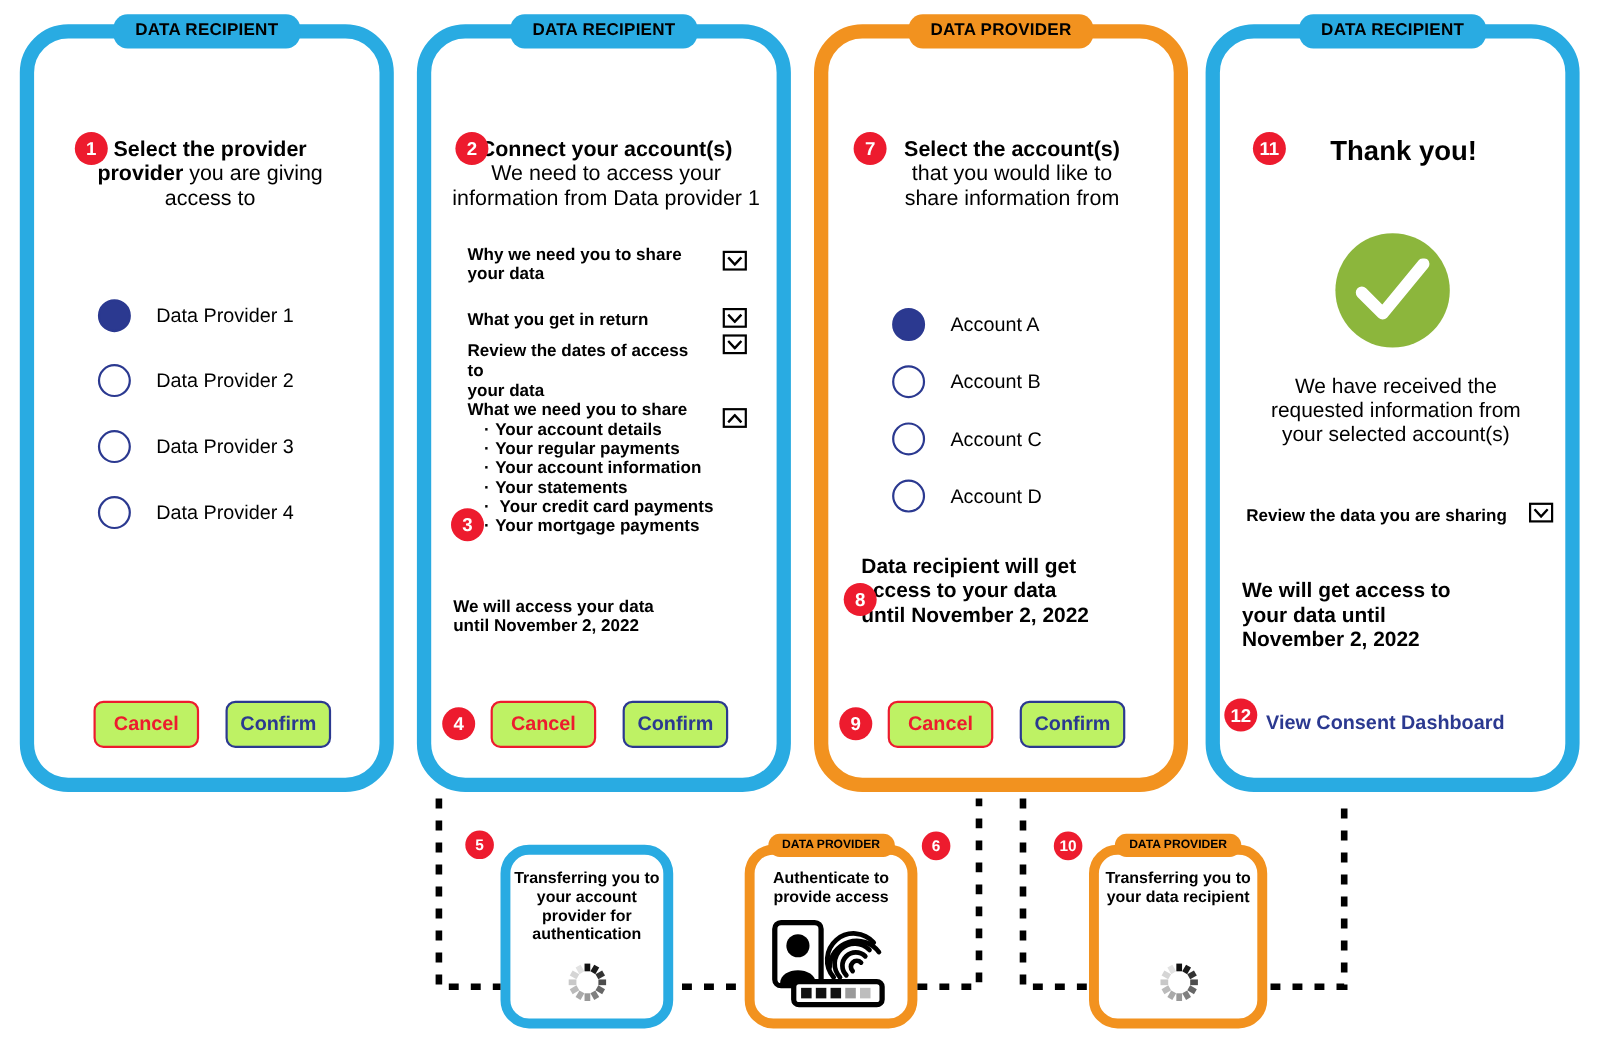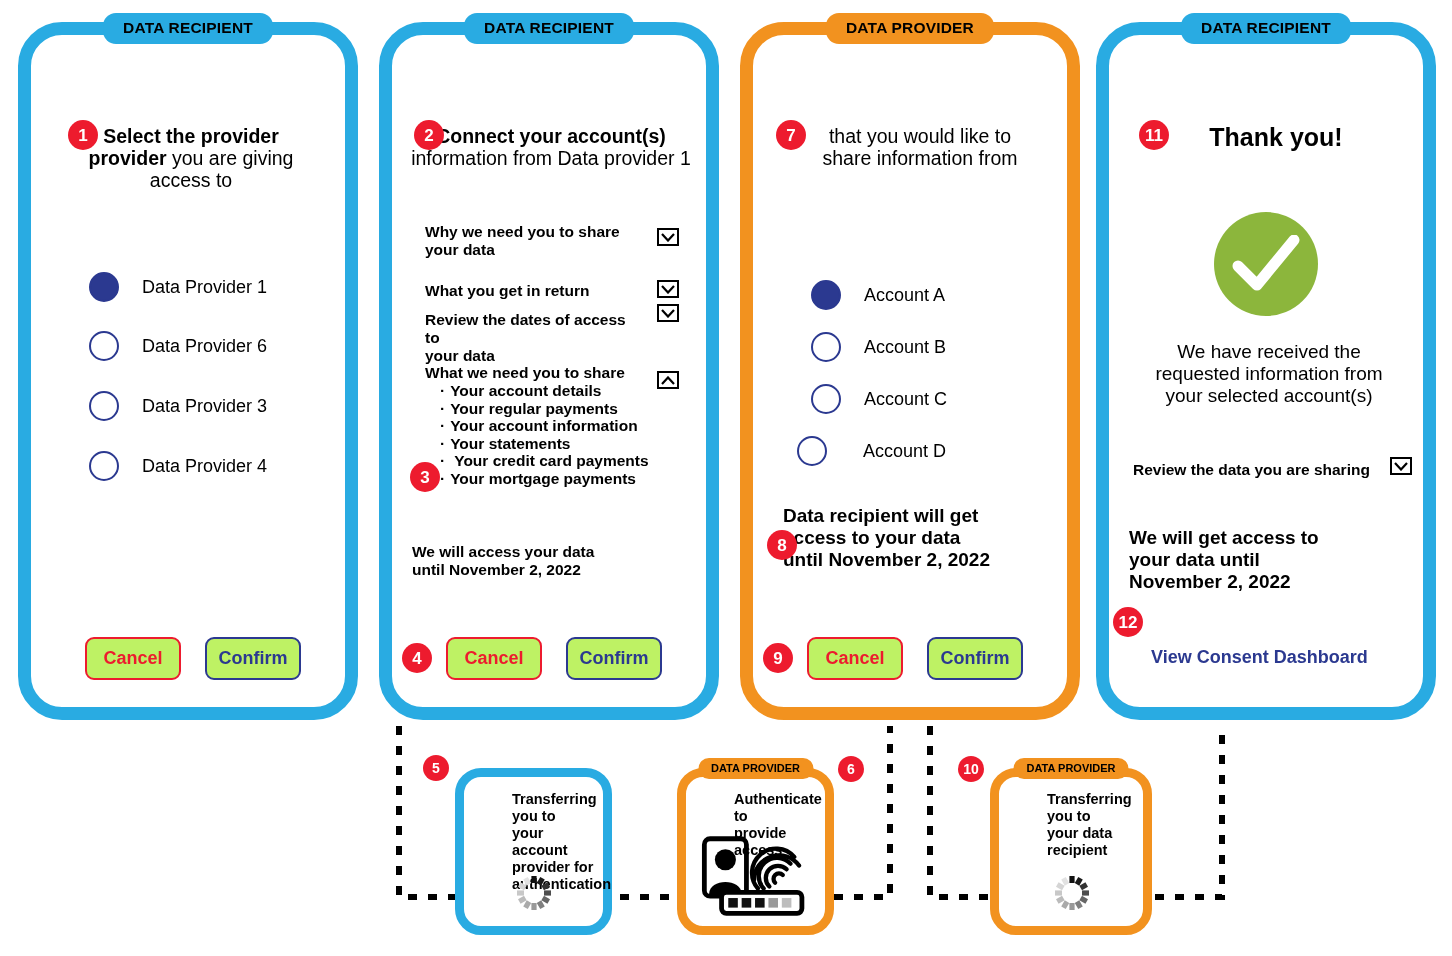--- a/index.html
+++ b/index.html
@@ -197,25 +197,25 @@
     font-size: 11px;
     font-weight: bold;
     color: #000;
     white-space: nowrap;
     z-index: 4;
   }
   .mini-tab.orange { background: #F2921F; }
   .mini-title {
     position: absolute;
     left: 0; right: 0;
+    text-align: center;
     font-size: 14.5px;
     font-weight: bold;
     line-height: 17px;
     color: #000;
-    margin-left: 48px;
   }
 
   
   .spinner {
     position: absolute;
     width: 44px;
     height: 44px;
   }
 
   
@@ -238,21 +238,21 @@
       <div><b>provider</b><span> you are giving</span></div>
       <div>access to</div>
     </div>
 
     <div class="radio-row" style="left:58px; top:237px;">
       <span class="radio on"></span>
       <span class="radio-label">Data Provider 1</span>
     </div>
     <div class="radio-row" style="left:58px; top:296px;">
       <span class="radio"></span>
-      <span class="radio-label">Data Provider 6</span>
+      <span class="radio-label">Data Provider 2</span>
     </div>
     <div class="radio-row" style="left:58px; top:356px;">
       <span class="radio"></span>
       <span class="radio-label">Data Provider 3</span>
     </div>
     <div class="radio-row" style="left:58px; top:416px;">
       <span class="radio"></span>
       <span class="radio-label">Data Provider 4</span>
     </div>
 
@@ -262,20 +262,21 @@
 </div>
 
 <div class="panel blue" style="left:379px; top:22px; width:340px; height:698px;">
   <div class="panel-inner">
     <div class="tab-pill blue">DATA RECIPIENT</div>
 
     <div class="badge" style="left:22px; top:85px;">2</div>
 
     <div class="heading" style="left:4px; top:90px; width:310px;">
       <div class="l1">Connect your account(s)</div>
+      <div>We need to access your</div>
       <div>information from Data provider 1</div>
     </div>
 
     <div class="acc-row" style="left:33px; top:188px; width:200px;">
       <div>Why we need you to share</div>
       <div>your data</div>
     </div>
     <div class="chev" style="left:265px; top:193px;">
       <svg width="14" height="9" viewBox="0 0 14 9">
           <polyline points="1,1 7,7.5 13,1" fill="none" stroke="#000" stroke-width="2.2"></polyline>
@@ -333,37 +334,38 @@
   </div>
 </div>
 
 <div class="panel orange" style="left:740px; top:22px; width:340px; height:698px;">
   <div class="panel-inner">
     <div class="tab-pill orange">DATA PROVIDER</div>
 
     <div class="badge" style="left:23px; top:85px;">7</div>
 
     <div class="heading" style="left:22px; top:90px; width:290px;">
+      <div class="l1">Select the account(s)</div>
       <div>that you would like to</div>
       <div>share information from</div>
     </div>
 
     <div class="radio-row" style="left:58px; top:245px;">
       <span class="radio on"></span>
       <span class="radio-label">Account A</span>
     </div>
     <div class="radio-row" style="left:58px; top:297px;">
       <span class="radio"></span>
       <span class="radio-label">Account B</span>
     </div>
     <div class="radio-row" style="left:58px; top:349px;">
       <span class="radio"></span>
       <span class="radio-label">Account C</span>
     </div>
-    <div class="radio-row" style="left:44px; top:401px;gap:13px;">
+    <div class="radio-row" style="left:58px; top:401px;">
       <span class="radio"></span>
       <span class="radio-label">Account D</span>
     </div>
 
     <div class="badge" style="left:14px; top:495px;">8</div>
 
     <div class="note" style="left:30px; top:470px; width:272px; font-size:19px; line-height:22px;">
       <div>Data recipient will get</div>
       <div>access to your data</div>
       <div>until November 2, 2022</div>
@@ -404,21 +406,21 @@
           <polyline points="1,1 7,7.5 13,1" fill="none" stroke="#000" stroke-width="2.2"></polyline>
         </svg>
     </div>
 
     <div class="note" style="left:20px; top:492px; width:280px; font-size:19px; line-height:22px;">
       <div>We will get access to</div>
       <div>your data until</div>
       <div>November 2, 2022</div>
     </div>
 
-    <div class="badge" style="left:4px; top:572px;">12</div>
+    <div class="badge" style="left:4px; top:600px;">12</div>
     <div class="link" style="left:42px; top:612px;">View Consent Dashboard</div>
   </div>
 </div>
 
 <svg class="dots" width="1452" height="956" style="left:0; top:0;">
 
   <path d="M399 726 L399 897 L455 897" fill="none" stroke="#000" stroke-width="6" stroke-dasharray="9 11" stroke-linecap="butt"></path>
 
   <path d="M620 897 L678 897" fill="none" stroke="#000" stroke-width="6" stroke-dasharray="9 11" stroke-linecap="butt"></path>
 

